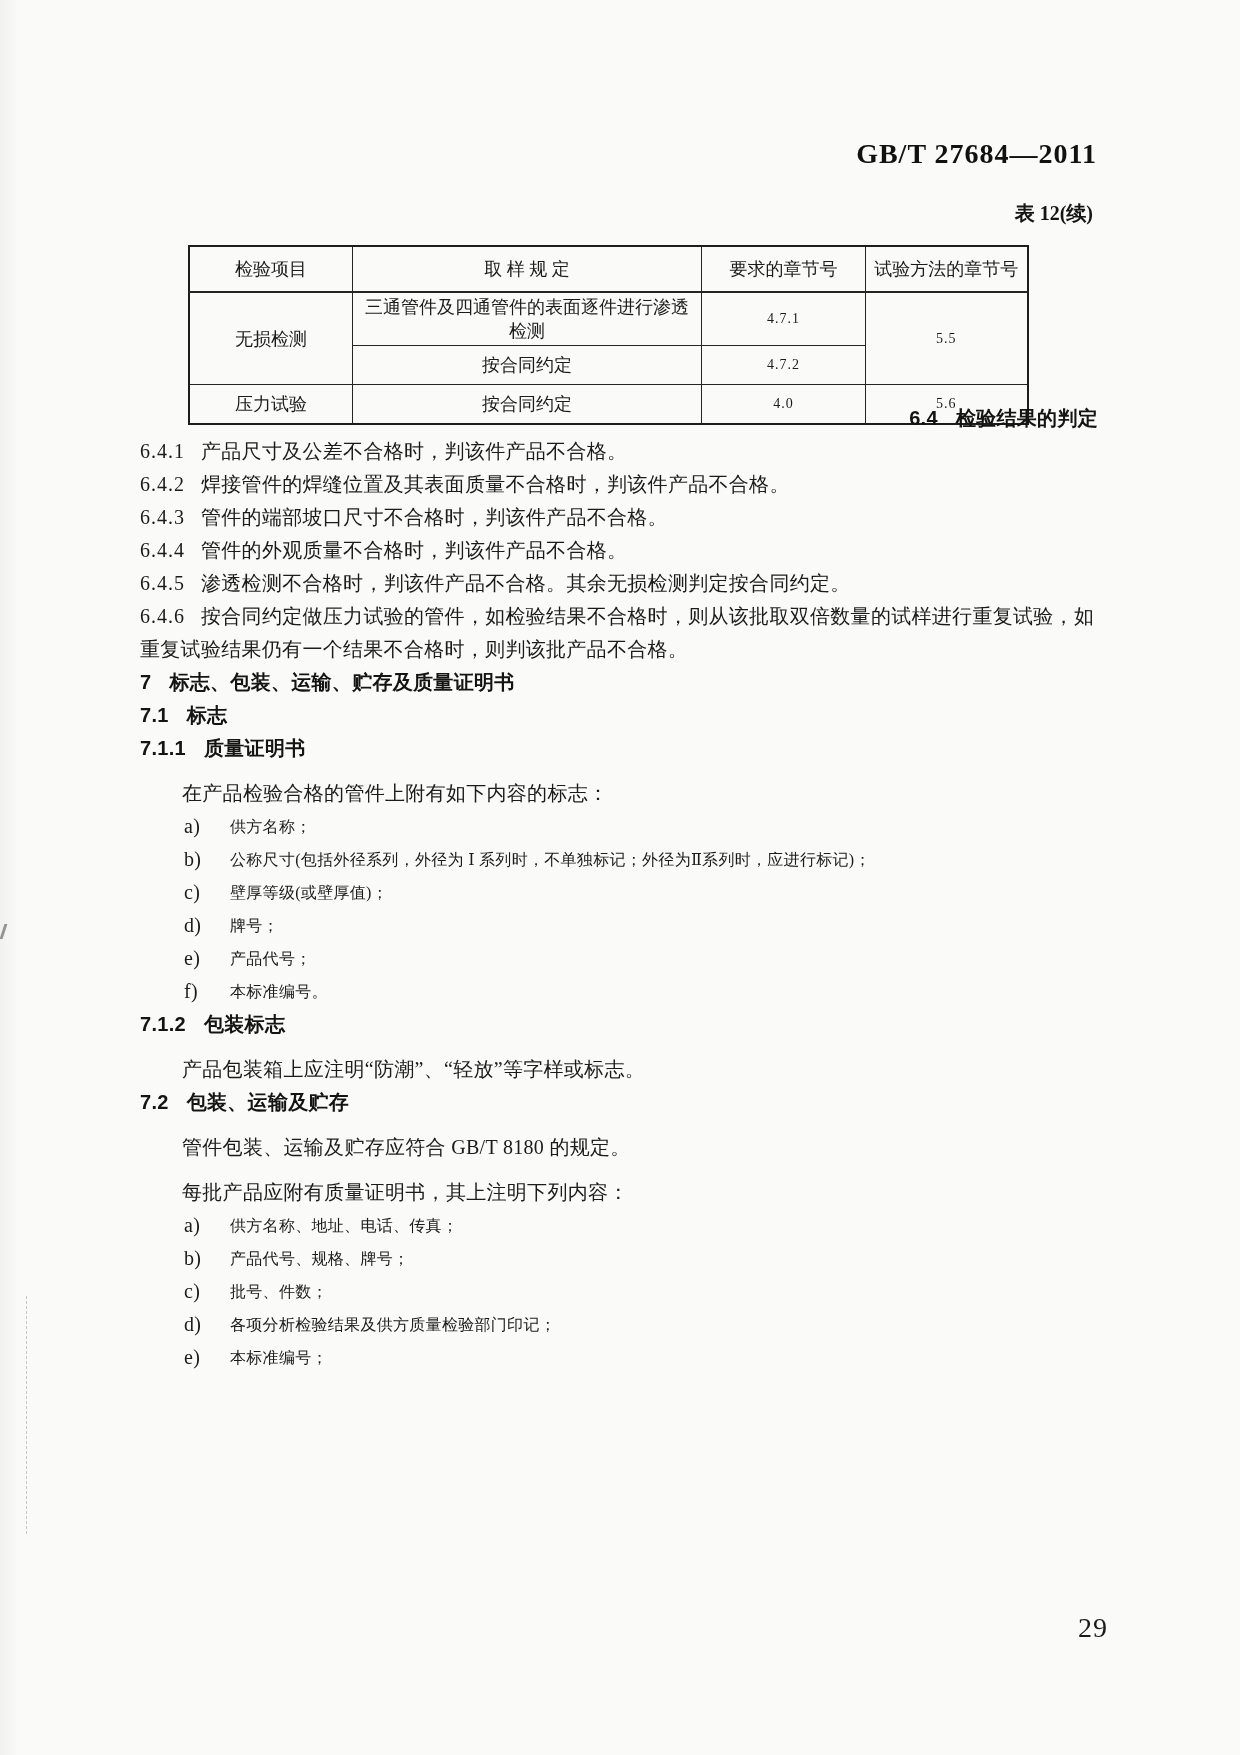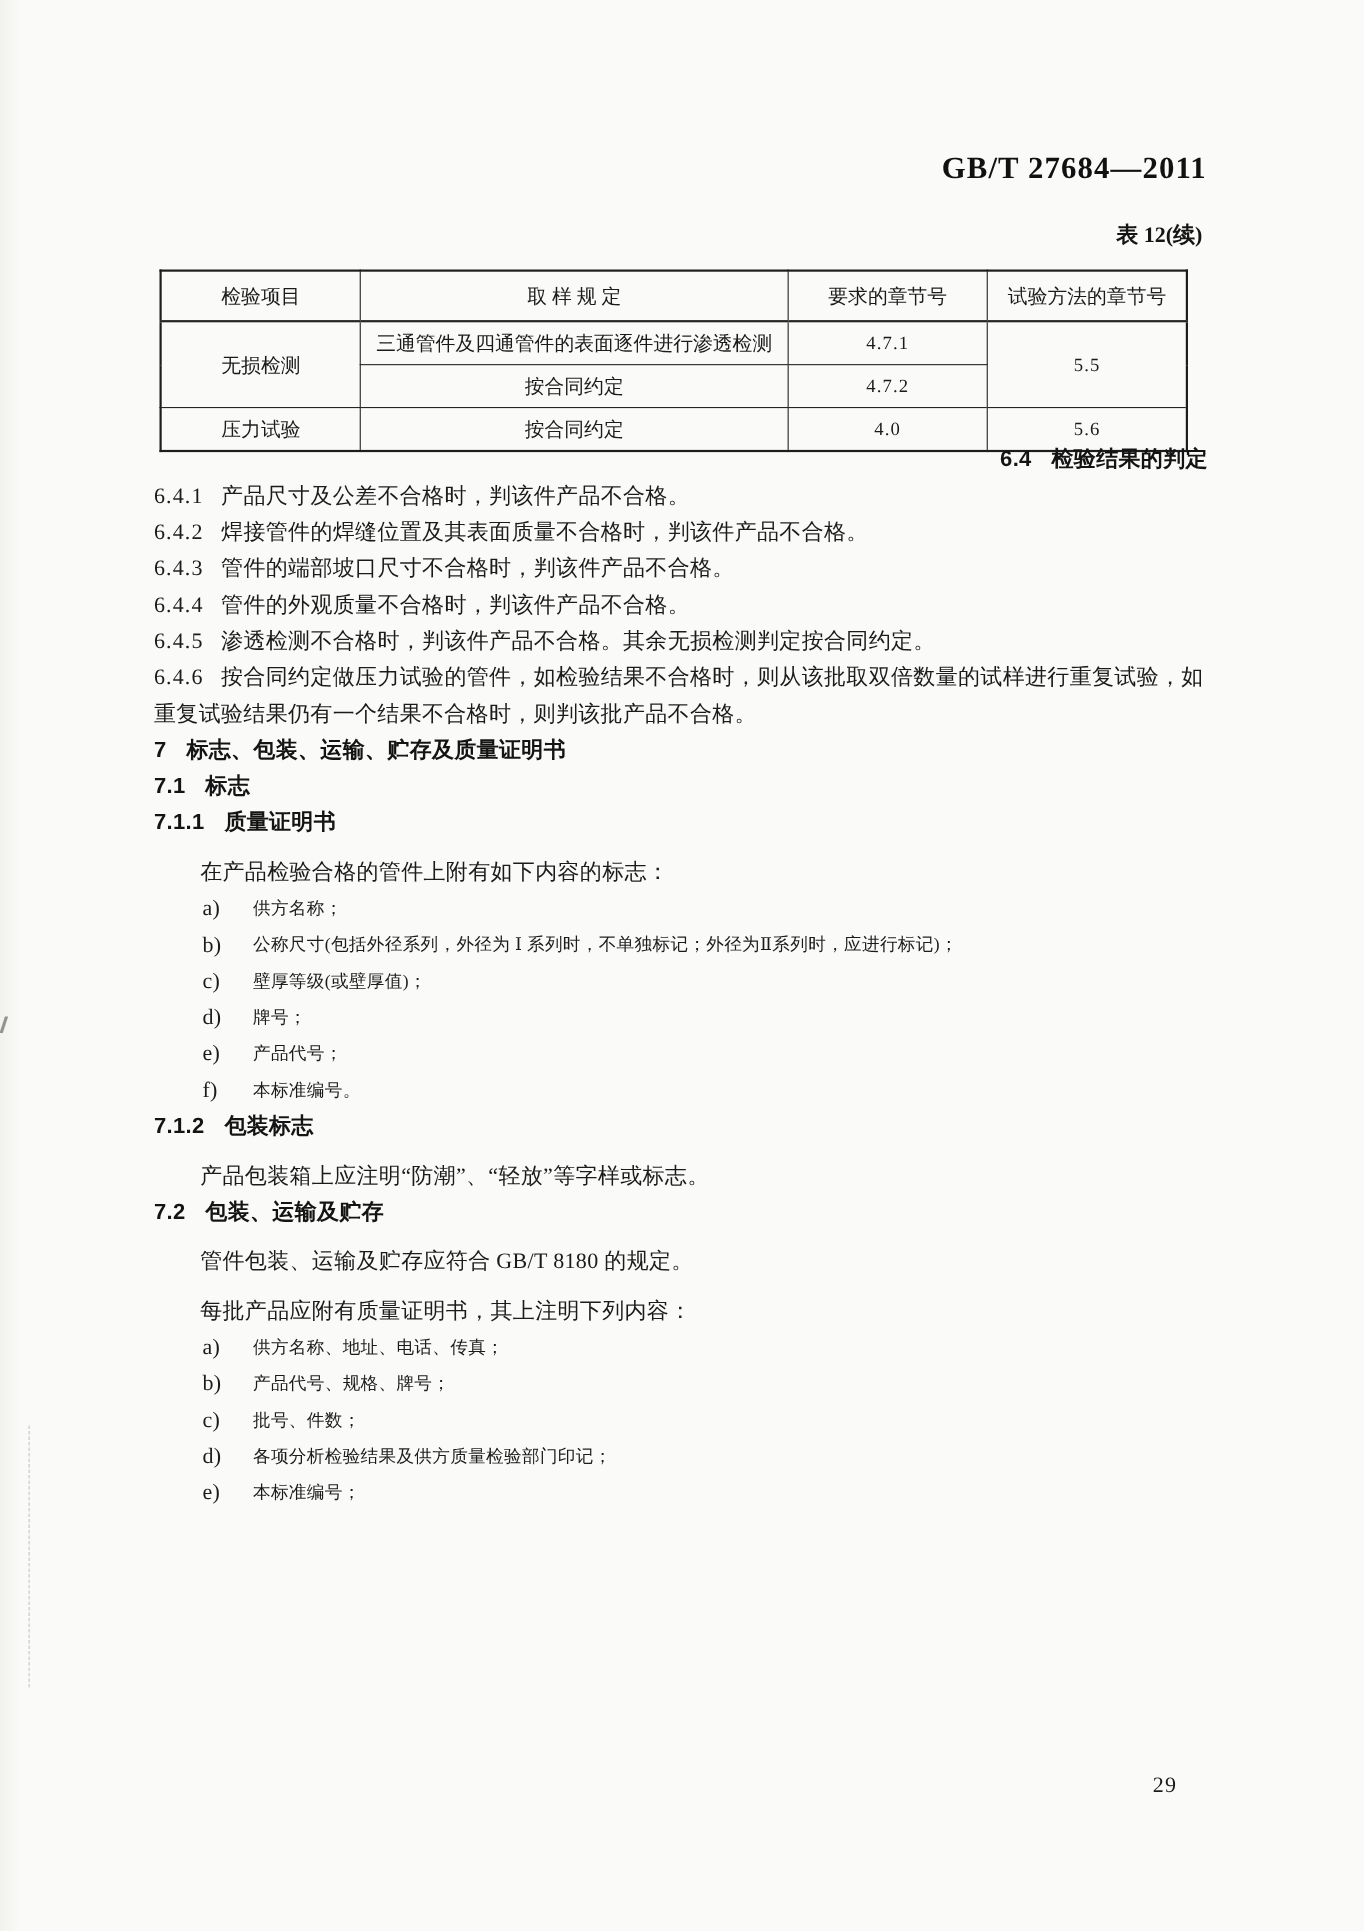--- a/index.html
+++ b/index.html
@@ -21,31 +21,31 @@
     font-family:"Liberation Serif","DejaVu Serif",serif;
     font-weight:bold;font-size:28px;letter-spacing:1px;color:#111;
   }
   
   .tbl-title{
     position:absolute;top:200px;left:145px;width:948px;
     text-align:right;font-weight:bold;font-size:20px;color:#151515;
   }
   .tbl-wrap{position:absolute;top:245px;left:145px;width:948px;}
   table.t12{
-    width:935px;border-collapse:collapse;table-layout:fixed;
-    font-size:18px;color:#1b1b1b;
+    width:841px;border-collapse:collapse;table-layout:fixed;
+    font-size:18px;color:#1b1b1b;margin-left:43px;
   }
   table.t12 th,table.t12 td{
     border:1.3px solid #242424;text-align:center;vertical-align:middle;
     padding:2px 4px;font-weight:normal;
   }
   table.t12{border:2.6px solid #1d1d1d;}
   table.t12 thead th{height:40px;font-size:18px;border-bottom-width:2px;}
   table.t12 td{height:34px;}
-  .num-cell{font-size:17px;letter-spacing:1px;}
+  .num-cell{font-size:14px;letter-spacing:1px;}
   
   .content{position:absolute;left:140px;top:402px;width:958px;}
   .content p{margin:0;font-size:20px;line-height:33px;letter-spacing:0.3px;}
   .hsec{
     font-family:"Liberation Sans","DejaVu Sans",sans-serif;
     font-weight:bold;color:#141414;margin:0;
     font-size:20px;line-height:33px;
   }
   .hnum{margin-right:18px;}
   .cnum{margin-right:16px;letter-spacing:1px;text-align:right;}
@@ -55,21 +55,21 @@
   .h-711{margin-top:22px;}
   .h-712{margin-top:22px;}
   .h-72{margin-top:22px;}
   .h-73{margin-top:20px;}
   .indent{padding-left:42px;}
   .para-gap{margin-top:12px !important;}
   .li{display:flex;padding-left:44px;margin:0;}
   .li .li-label{flex:none;width:46px;font-size:20px;line-height:33px;}
   .li .li-text{flex:1;font-size:16px;line-height:33px;letter-spacing:0.3px;}
   
-  .pg-no{position:absolute;top:1612px;left:1048px;font-size:20px;letter-spacing:1px;color:#1b1b1b;}
+  .pg-no{position:absolute;top:1612px;left:1078px;font-size:28px;letter-spacing:1px;color:#1b1b1b;}
   
   .artifact-dash{
     position:absolute;left:26px;top:1296px;height:238px;width:0;
     border-left:1.5px dashed #9a9a96;opacity:.55;
   }
   .artifact-mark{
     position:absolute;left:2px;top:924px;width:3px;height:15px;
     background:#6b6b66;transform:skewX(-18deg);opacity:.7;
   }
 </style>

